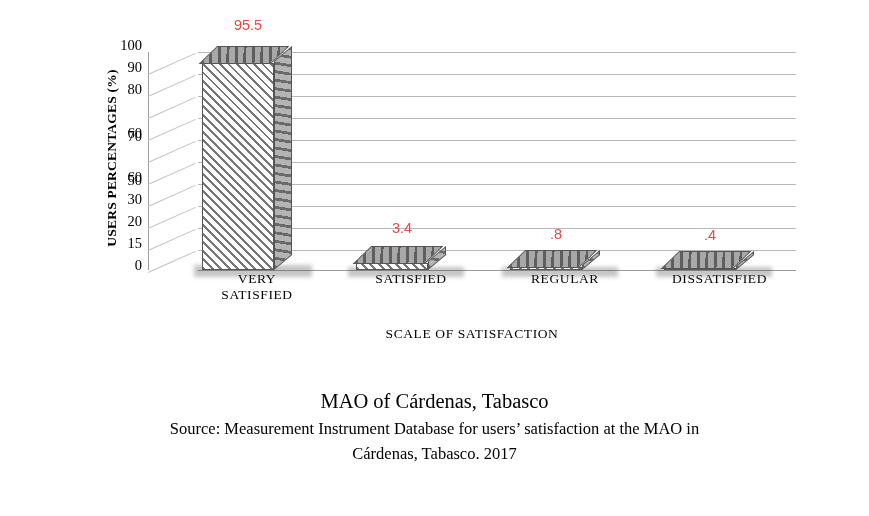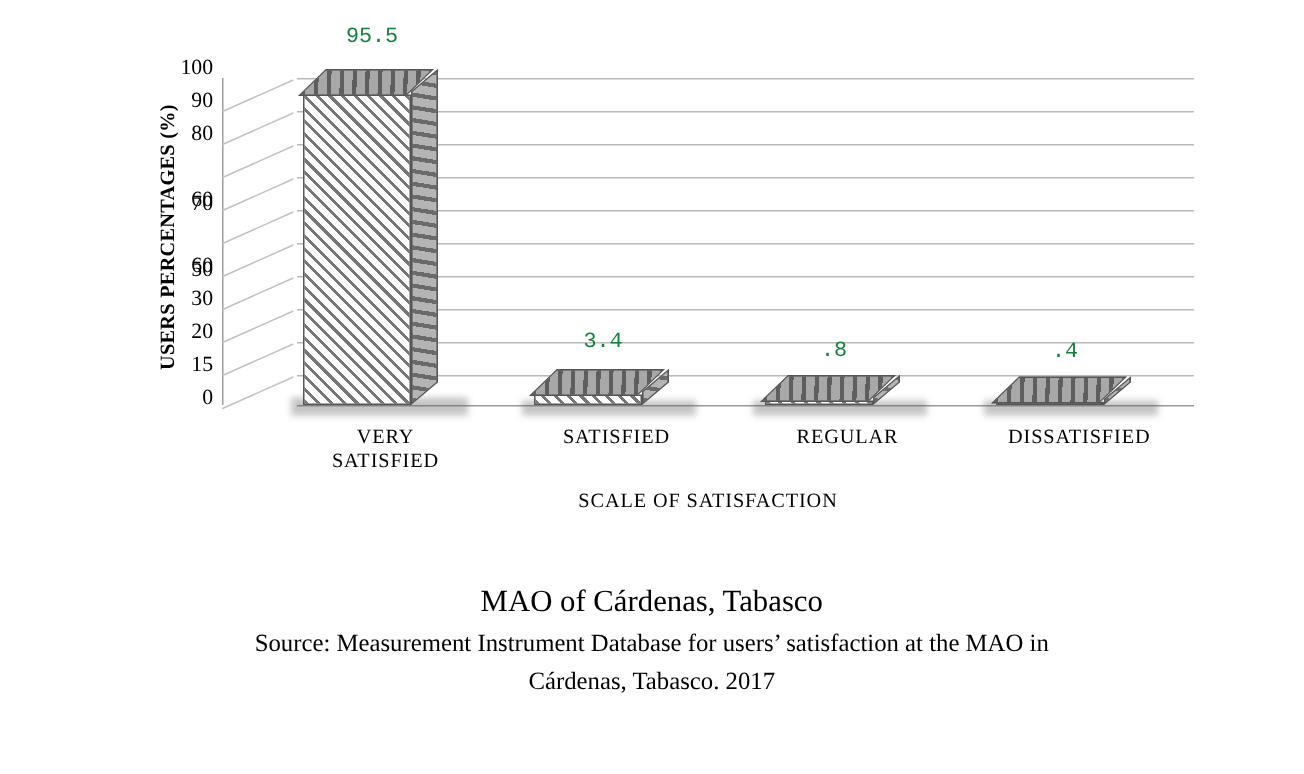--- a/index.html
+++ b/index.html
@@ -148,31 +148,31 @@
     bottom: -7px;
     left: 2px;
     background: rgba(90,90,90,.35);
     filter: blur(2px);
     z-index: 1;
   }
   .bar-value {
     position: absolute;
     text-align: center;
     font-size: 14.5px;
-    font-family: Liberation Mono, monospace;
-    color: #15803d;
+    font-family: Liberation Sans, sans-serif;
+    color: #ef4444;
     z-index: 6;
     white-space: nowrap;
   }
 
   
   #category-labels {
     position: absolute;
     left: 148px;
-    top: 283px;
+    top: 271px;
     width: 648px;
     height: 44px;
   }
   .cat-label {
     position: absolute;
     text-align: center;
     font-size: 13.5px;
     line-height: 16px;
     letter-spacing: .6px;
     font-family: "Liberation Serif", "DejaVu Serif", serif;

